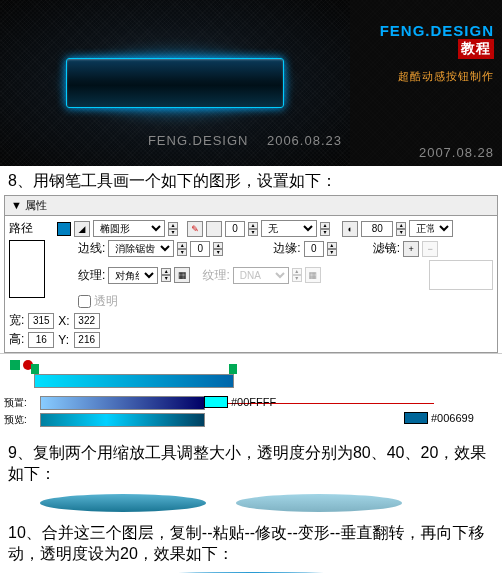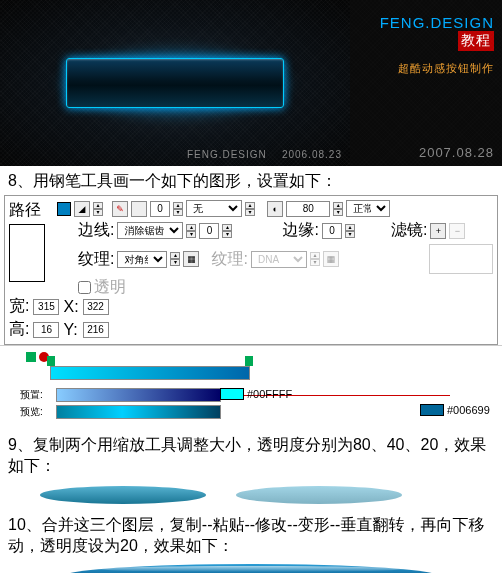--- a/index.html
+++ b/index.html
@@ -3,45 +3,45 @@
 <meta charset="utf-8">
 <style>
 *{margin:0;padding:0;box-sizing:border-box;font-family:"Microsoft YaHei",sans-serif}
 body{width:502px;height:573px;background:#fff;font-size:11px;overflow:hidden}
 .banner{position:relative;height:166px;background:#000;display:flex}
 .banner-left{flex:1;background:radial-gradient(ellipse at 50% 50%,#1a2530 0%,#0a0f14 50%,#050505 100%);position:relative;display:flex;align-items:center;justify-content:center}
 .crosshatch{position:absolute;inset:0;background:repeating-linear-gradient(45deg,transparent 0 2px,rgba(255,255,255,0.02) 2px 3px),repeating-linear-gradient(-45deg,transparent 0 2px,rgba(255,255,255,0.02) 2px 3px)}
 .glow-button{width:218px;height:50px;position:relative}
 .glow-button::before{content:"";position:absolute;inset:-16px;background:radial-gradient(ellipse,#0af 0%,rgba(0,170,255,0.3) 40%,transparent 70%);filter:blur(4px)}
 .glow-button-inner{position:absolute;inset:0;background:linear-gradient(180deg,#0a3a5a 0%,#021520 45%,#001018 55%,#063045 100%);border-radius:3px;border:1px solid #0cf;box-shadow:inset 0 1px 2px rgba(255,255,255,0.3),0 0 10px #0af}
-.banner-left-footer{position:absolute;bottom:6px;right:8px;color:#888;font-size:10px;letter-spacing:1px}
+.banner-left-footer{position:absolute;bottom:18px;right:8px;color:#888;font-size:13px;letter-spacing:1px}
 .banner-right{width:152px;background:#0a0a0a;position:relative;color:#fff;padding:8px;text-align:right}
 .banner-right .crosshatch{opacity:0.5}
-.brand{color:#0af;font-size:15px;font-weight:normal;letter-spacing:1px;margin-top:6px}
+.brand{color:#0af;font-size:15px;font-weight:bold;letter-spacing:1px;margin-top:14px}
 .brand-cn{display:inline-block;background:#b00;color:#fff;padding:1px 3px;font-size:14px;margin-left:2px}
 .subtitle{color:#f0a030;font-size:11px;margin-top:10px;letter-spacing:1px}
 .date-r{position:absolute;bottom:6px;right:8px;color:#888;font-size:13px;letter-spacing:1px}
 .step{padding:5px 8px 3px;font-size:16px;color:#000;background:#fff}
 .props{border:1px solid #999;margin:0 4px}
 .props-title{background:#eee;padding:2px 6px;font-size:11px;border-bottom:1px solid #999}
 .props-body{padding:4px;display:flex;gap:6px;font-size:11px}
 .path-col{width:42px}
 .path-box{width:36px;height:58px;border:1px solid #000;margin-top:3px}
 .controls{flex:1}
 .row{display:flex;align-items:center;gap:3px;margin-bottom:3px;flex-wrap:wrap}
 .swatch{width:14px;height:14px;background:#0080c0;border:1px solid #000;display:inline-block}
 .icon-btn{width:16px;height:16px;border:1px solid #888;background:#eee;display:inline-flex;align-items:center;justify-content:center;font-size:9px}
 .sel{border:1px solid #888;height:17px;background:#fff;font-size:10px;padding:0 2px}
 .num{width:26px;height:16px;border:1px solid #888;font-size:10px;text-align:center}
-.lbl{font-size:16px;white-space:nowrap}
+.lbl{font-size:12px;white-space:nowrap}
 .spin{display:inline-flex;flex-direction:column;width:10px}
 .spin span{height:7px;border:1px solid #888;font-size:6px;line-height:5px;text-align:center;background:#eee}
 .red-i{color:#c00}
 .dim-grid{display:grid;grid-template-columns:auto auto auto auto;gap:2px 4px;font-size:10px;align-items:center;margin-top:14px}
-.gradient-panel{background:#fff;padding:6px 20px 8px;border-top:1px solid #ccc}
+.gradient-panel{background:#fff;padding:6px 4px 8px;border-top:1px solid #ccc}
 .grad-track{height:14px;background:linear-gradient(90deg,#00e0ff 0%,#0066aa 100%);position:relative;border:1px solid #888;margin:4px 30px 8px 30px;width:200px}
 .grad-stop{position:absolute;width:8px;height:10px;background:#0a5;top:-11px}
 .grad-stop.s1{left:-4px}
 .grad-stop.s2{right:-4px}
 .grad-row{display:flex;align-items:center;gap:4px;margin:3px 0;position:relative}
 .grad-label{width:32px;font-size:10px}
 .grad-prev{height:14px;border:1px solid #888}
 .g1{width:165px;background:linear-gradient(90deg,#8cf 0%,#006 100%)}
 .g2{width:165px;background:linear-gradient(90deg,#0080a0 0%,#00d0ff 40%,#004060 100%)}
 .color-chip{display:flex;align-items:center;gap:3px}
@@ -76,20 +76,21 @@
       <span class="brand-cn">教程</span>
     </div>
     <div class="subtitle">超酷动感按钮制作</div>
     <div class="date-r">2007.08.28</div>
   </div>
 </div>
 
 <div class="step">8、用钢笔工具画一个如下的图形，设置如下：</div>
 
 <div class="props">
+  <div class="props-title">▼ <span>属性</span></div>
   <div class="props-body">
     <div class="path-col">
       <div>
         <span class="lbl">路径</span>
         <div class="path-box"></div>
       </div>
       <div class="dim-grid">
         <span class="lbl">宽:</span>
         <input class="num" value="315" style="">
         <span class="lbl">X:</span>
@@ -97,40 +98,41 @@
         <span class="lbl">高:</span>
         <input class="num" value="16" style="">
         <span class="lbl">Y:</span>
         <input class="num" value="216" style="">
       </div>
     </div>
     <div class="controls">
       <div class="row">
         <span class="swatch"></span>
         <span class="icon-btn">◢</span>
+        <select class="sel" style="width:72px"><option>椭圆形</option></select>
         <span class="spin">
             <span>▴</span>
             <span>▾</span>
           </span>
         &nbsp;
         <span class="icon-btn red-i">✎</span>
         <span class="icon-btn"></span>
         <input class="num" style="width: 20px;" value="0">
         <span class="spin">
             <span>▴</span>
             <span>▾</span>
           </span>
         <select class="sel" style="width:56px"><option>无</option></select>
         <span class="spin">
             <span>▴</span>
             <span>▾</span>
           </span>
         &nbsp;&nbsp;
         <span class="icon-btn">◐</span>
-        <input class="num" style="width: 44px;" value="80">
+        <input class="num" style="width: 32px;" value="80">
         <span class="spin">
             <span>▴</span>
             <span>▾</span>
           </span>
         <select class="sel" style="width:44px"><option>正常</option></select>
       </div>
       <div class="row">
         <span style="width:18px"></span>
         <span class="lbl">边线:</span>
         <select class="sel" style="width:66px"><option>消除锯齿</option></select>

